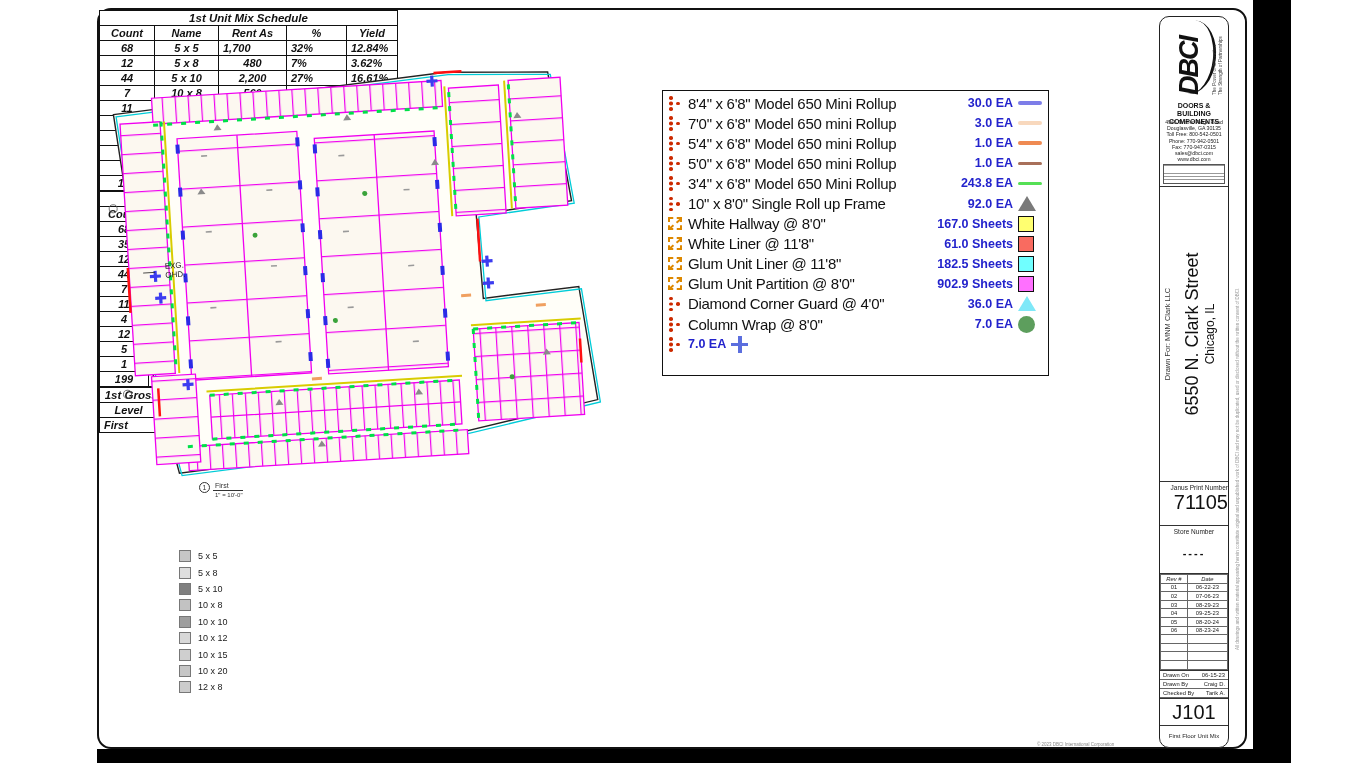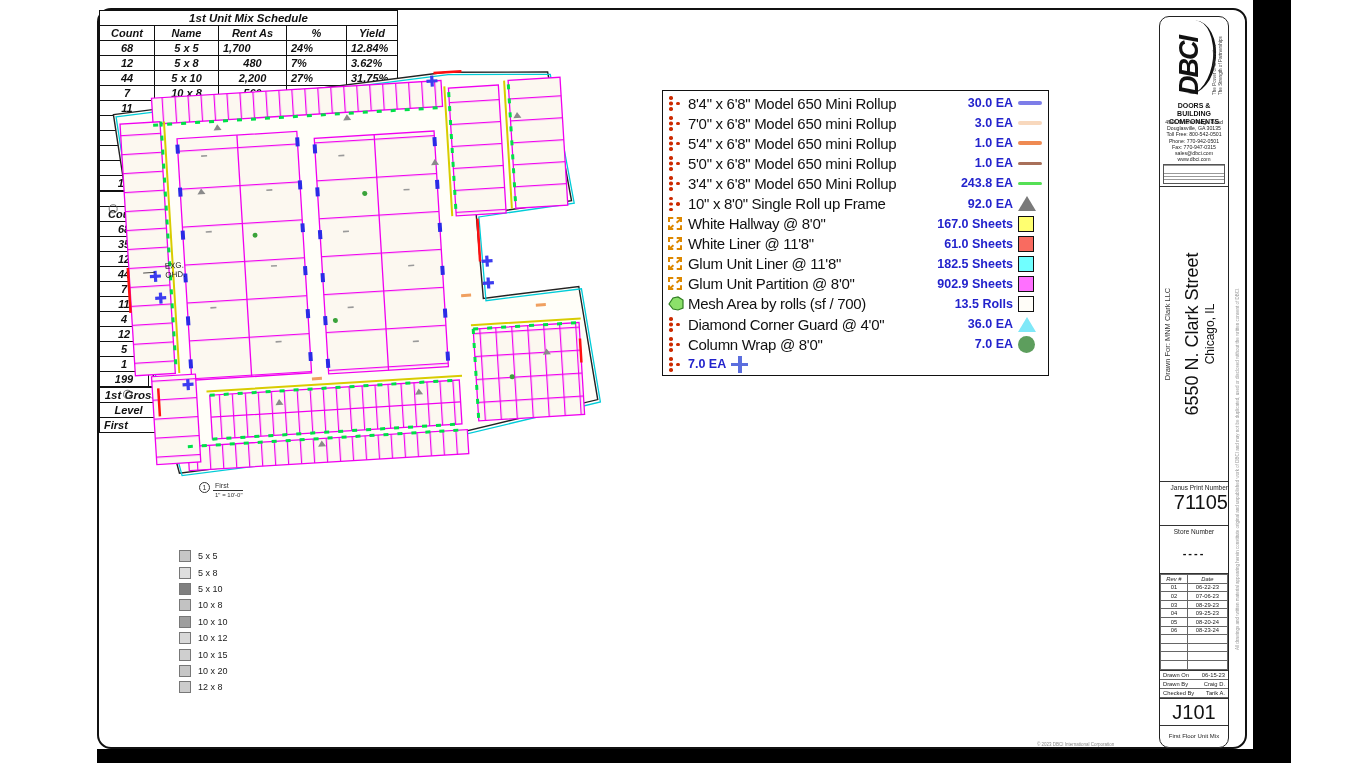--- a/index.html
+++ b/index.html
@@ -357,32 +357,20 @@
               <span class="ic-panel"></span>
             </span>
             <span class="leg-label">Glum Unit Partition @ 8'0"</span>
             <span class="leg-qty">902.9 Sheets</span>
             <span class="leg-swatch">
               <span class="sw-sq" style="--c: #ff70ff;"></span>
             </span>
           </div>
           <div class="leg-row">
             <span class="leg-icon">
-              <svg width="16" height="15" viewBox="0 0 16 15">
-                <polygon points="1,8 5,2 10,1 15,4 15,12 10,14 5,13" fill="#8ce06a" stroke="#2f7d22" stroke-width="1.2"></polygon>
-              </svg>
-            </span>
-            <span class="leg-label">Mesh Area by rolls (sf / 700)</span>
-            <span class="leg-qty">13.5 Rolls</span>
-            <span class="leg-swatch">
-              <span class="sw-sq" style="--c: #fffdf8;"></span>
-            </span>
-          </div>
-          <div class="leg-row">
-            <span class="leg-icon">
               <span class="ic-doors"></span>
             </span>
             <span class="leg-label">Diamond Corner Guard @ 4'0"</span>
             <span class="leg-qty">36.0 EA</span>
             <span class="leg-swatch">
               <span class="sw-tri" style="--c: #7fe8f8;"></span>
             </span>
           </div>
           <div class="leg-row">
             <span class="leg-icon">
@@ -423,36 +411,36 @@
               <td class="hd">Count</td>
               <td class="hd">Name</td>
               <td class="hd">Rent As</td>
               <td class="hd">%</td>
               <td class="hd">Yield</td>
             </tr>
             <tr>
               <td style="text-align: center;">68</td>
               <td style="text-align: center;">5 x 5</td>
               <td style="text-align: left;">1,700</td>
-              <td style="text-align: left;">24%</td>
+              <td style="text-align: left;">32%</td>
               <td style="text-align: left;">12.84%</td>
             </tr>
             <tr>
               <td style="text-align: center;">12</td>
               <td style="text-align: center;">5 x 8</td>
               <td style="text-align: center;">480</td>
               <td style="text-align: left;">7%</td>
               <td style="text-align: left;">3.62%</td>
             </tr>
             <tr>
               <td style="text-align: center;">44</td>
               <td style="text-align: center;">5 x 10</td>
               <td style="text-align: center;">2,200</td>
               <td style="text-align: left;">27%</td>
-              <td style="text-align: left;">31.75%</td>
+              <td style="text-align: left;">16.61%</td>
             </tr>
             <tr>
               <td style="text-align: center;">7</td>
               <td style="text-align: center;">10 x 8</td>
               <td style="text-align: center;">560</td>
               <td style="text-align: left;">4%</td>
               <td style="text-align: left;">4.23%</td>
             </tr>
             <tr>
               <td style="text-align: center;">11</td>

